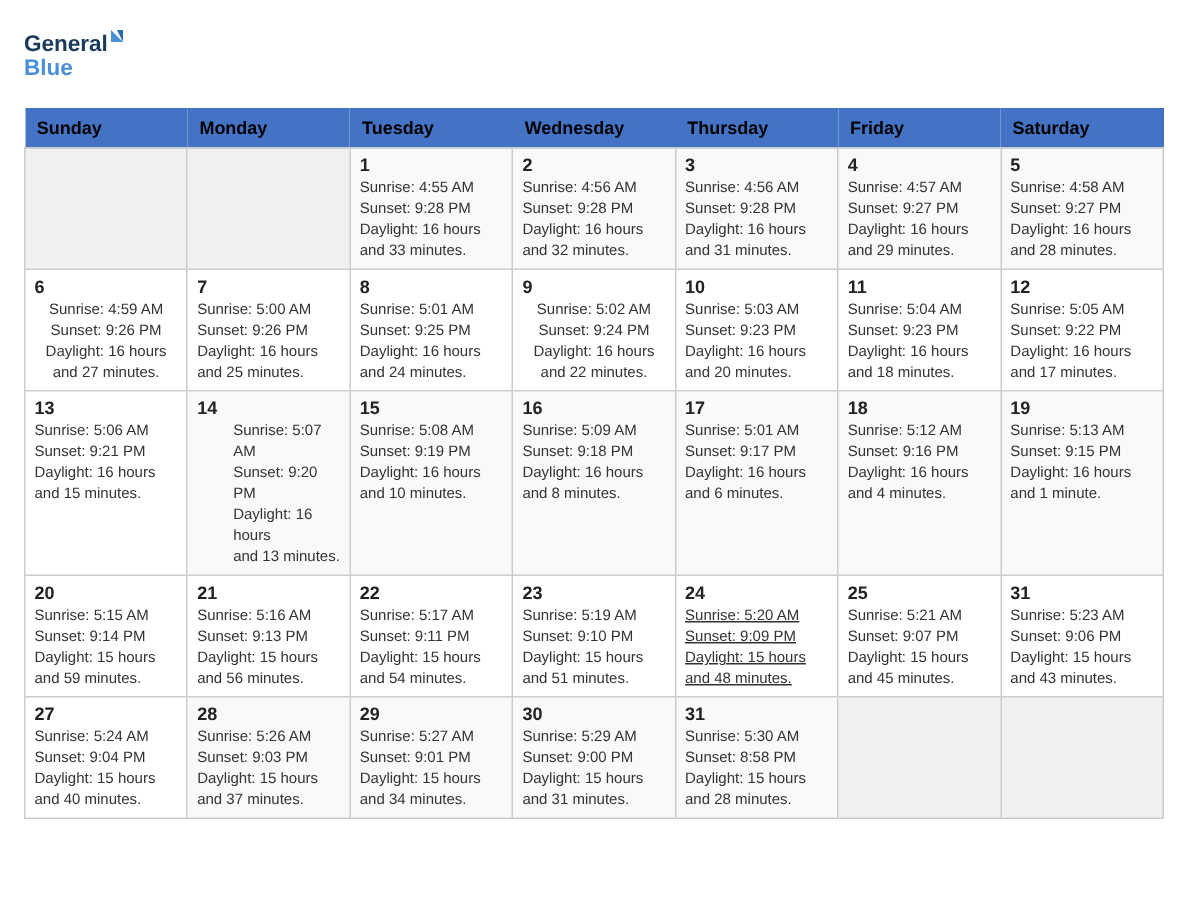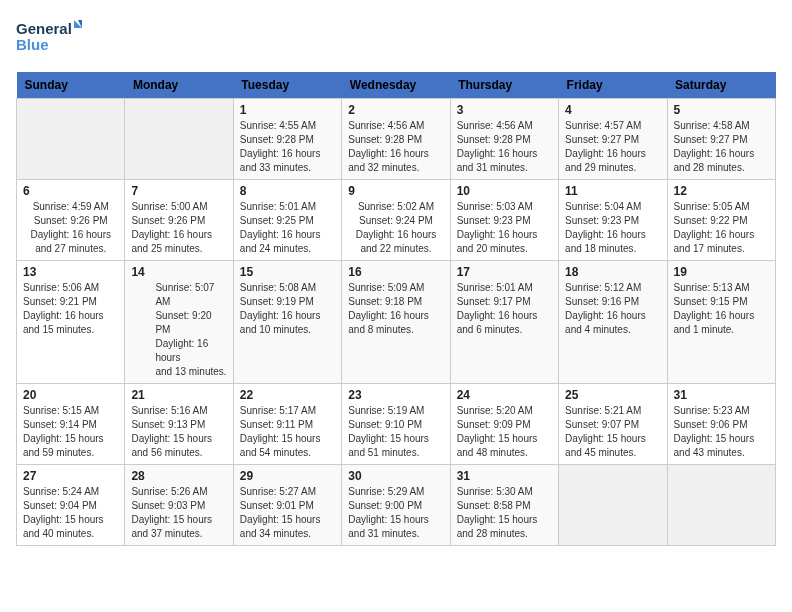--- a/index.html
+++ b/index.html
@@ -273,21 +273,21 @@
         </td>
         <td>
           <span class="day-num">23</span>
           <div class="day-info" style="white-space: pre-line;">Sunrise: 5:19 AM
 Sunset: 9:10 PM
 Daylight: 15 hours
 and 51 minutes.</div>
         </td>
         <td>
           <span class="day-num">24</span>
-          <div class="day-info" style="white-space: pre-line;">Sunrise: 5:20 AM
+          <div class="day-info" style="white-space: pre-line; text-decoration: underline;">Sunrise: 5:20 AM
 Sunset: 9:09 PM
 Daylight: 15 hours
 and 48 minutes.</div>
         </td>
         <td>
           <span class="day-num">25</span>
           <div class="day-info" style="white-space: pre-line;">Sunrise: 5:21 AM
 Sunset: 9:07 PM
 Daylight: 15 hours
 and 45 minutes.</div>

